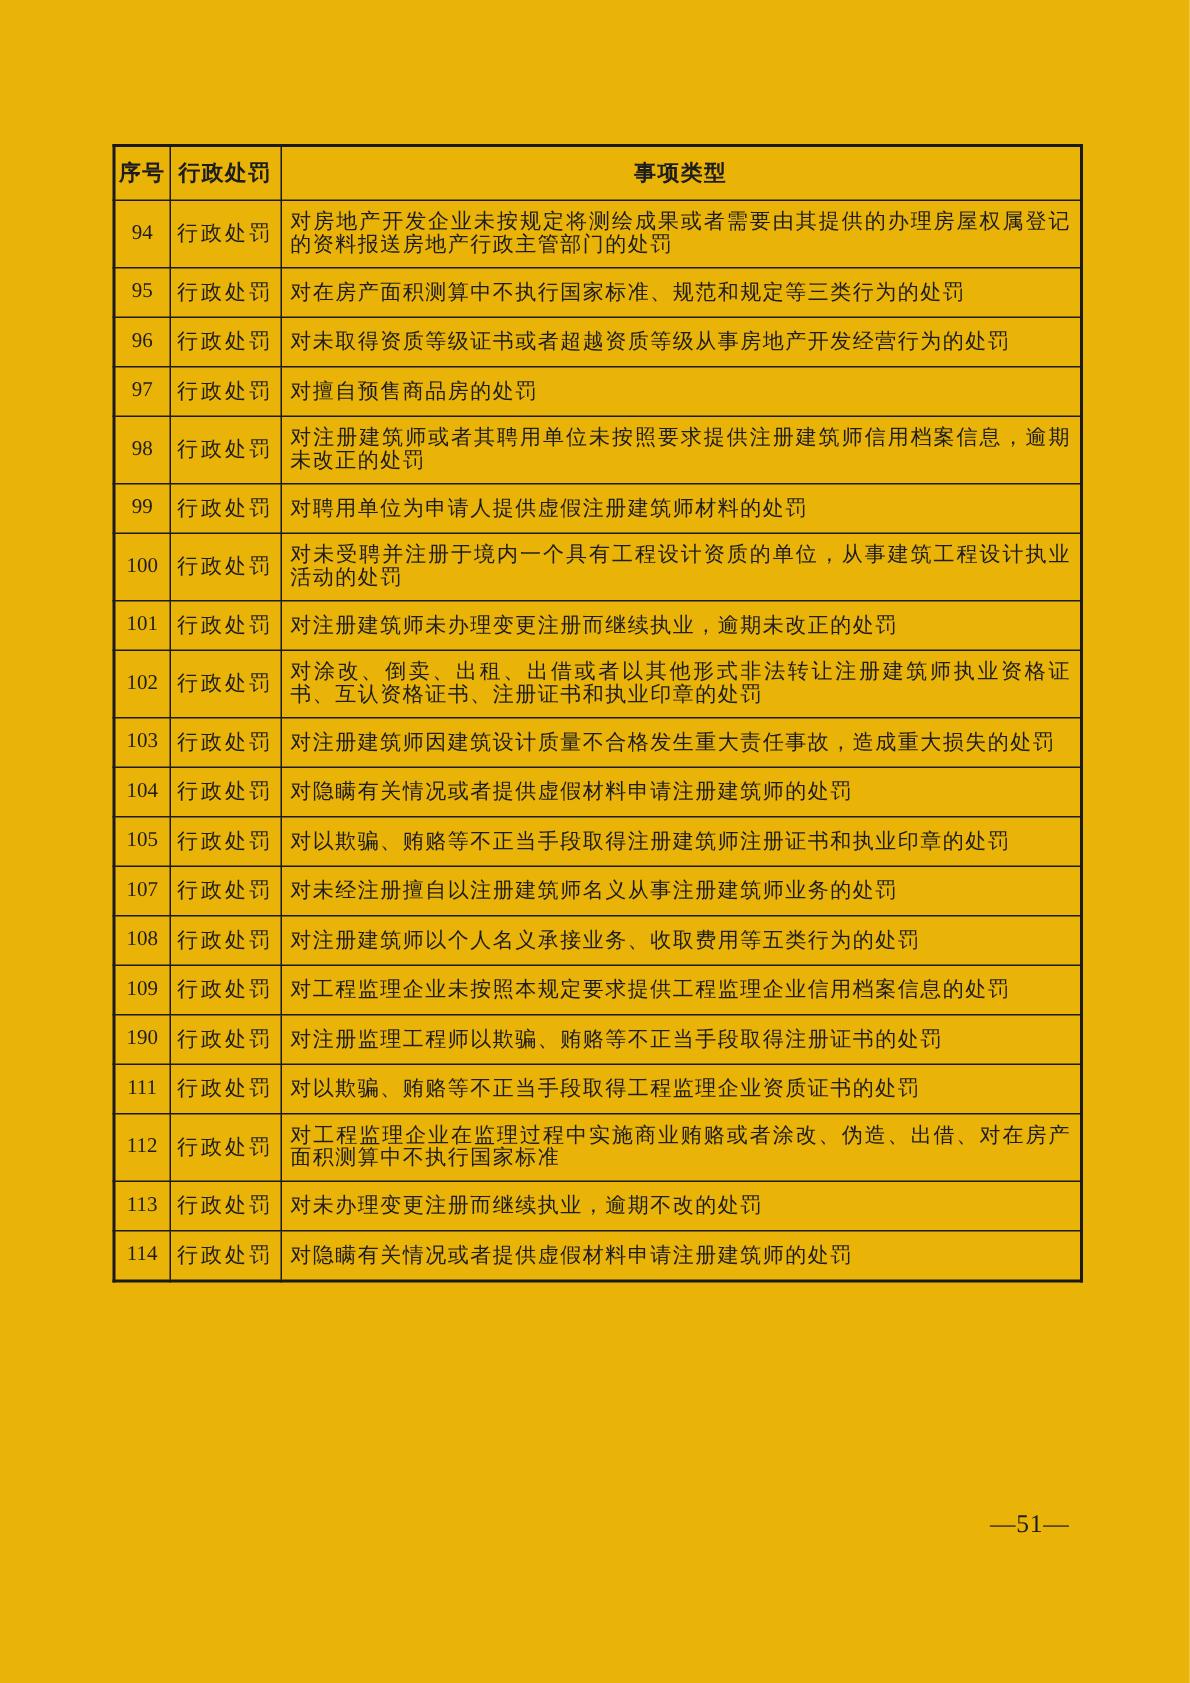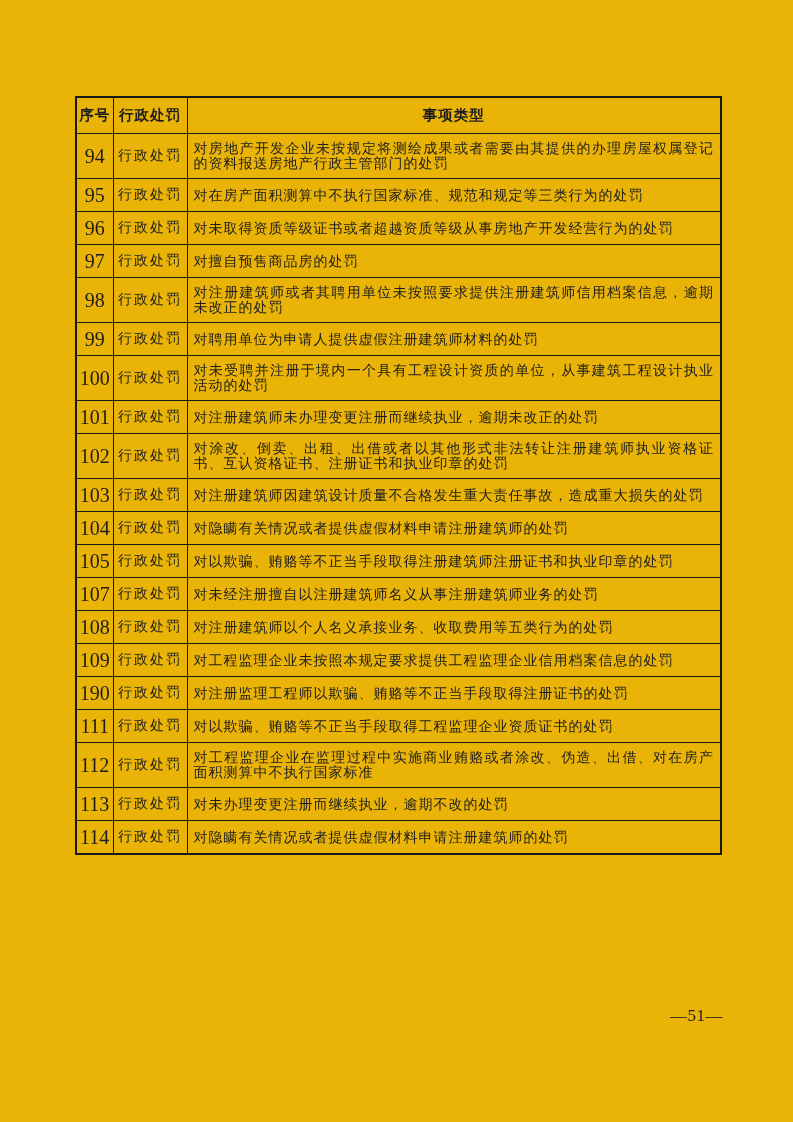--- a/index.html
+++ b/index.html
@@ -31,42 +31,42 @@
   .doc-table thead th {
     font-family: "Liberation Sans", sans-serif;
     font-weight: bold;
     font-size: 14.5px;
     text-align: center;
     height: 35px;
     letter-spacing: 1px;
   }
   td.cell-serial {
     text-align: center;
-    font-size: 20px;
+    font-size: 14px;
     font-family: "Liberation Serif", serif;
   }
   td.cell-type {
     text-align: center;
     font-size: 14px;
     letter-spacing: 2px;
     padding: 7px 2px;
   }
   td.cell-name {
     font-size: 14px;
     letter-spacing: 1px;
     line-height: 15px;
     padding: 7px 6px;
     text-align: justify;
     text-justify: inter-character;
     word-break: break-all;
   }
   .page-number {
     position: absolute;
     top: 1006px;
-    right: 70px;
+    right: 80px;
     font-size: 17px;
     font-family: "Liberation Serif", serif;
     color: #1d1d1d;
     letter-spacing: 0.5px;
     text-align: right;
   }
 </style>
 </head>
 <body>
 

